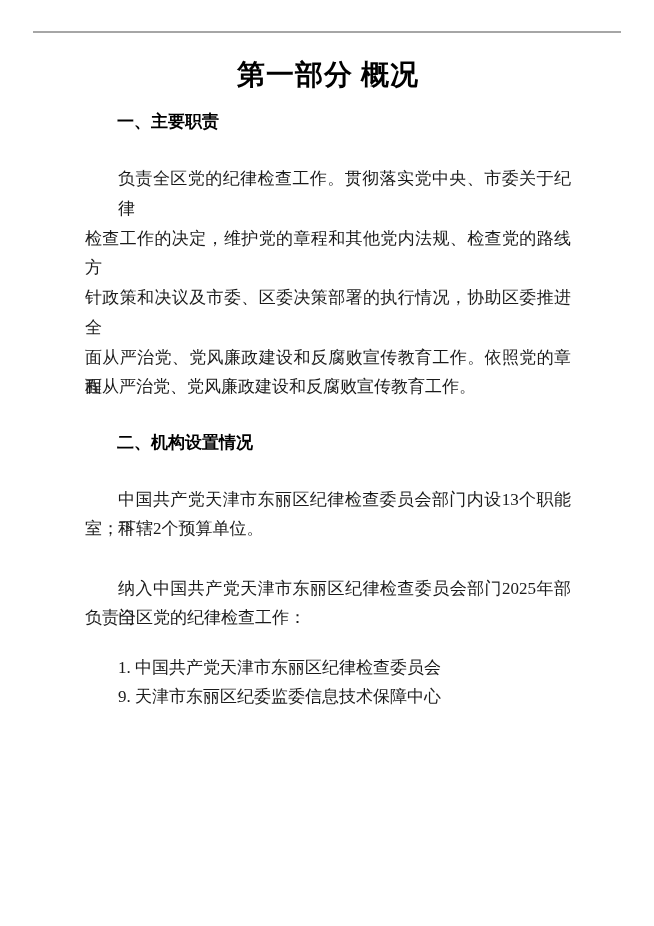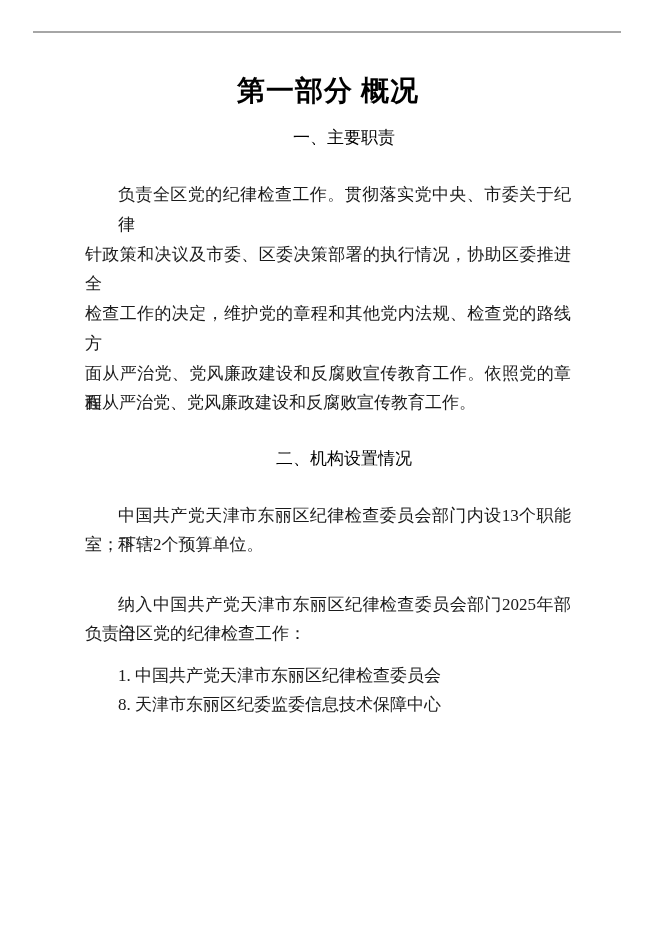--- a/index.html
+++ b/index.html
@@ -21,49 +21,48 @@
     position: absolute;
     left: 33px;
     top: 31px;
     width: 588px;
     height: 2px;
     background: #a6a6a6;
   }
   .content {
     position: absolute;
     left: 85px;
-    top: 16px;
+    top: 0;
     width: 486px;
   }
   .doc-title {
     margin-top: 58px;
     height: 34px;
     line-height: 34px;
     font-size: 28px;
     font-weight: bold;
     text-align: center;
     color: #000000;
     letter-spacing: 1px;
     font-family: "Liberation Serif", "DejaVu Serif", serif;
   }
   .heading {
     font-family: "Liberation Sans", "DejaVu Sans", sans-serif;
-    font-weight: normal;
+    font-weight: bold;
     font-size: 17px;
     color: #000000;
     line-height: 24px;
     padding-left: 32px;
-    text-align: center;
   }
   .h1 { margin-top: 18px; }
   .h2 { margin-top: 29px; }
   .para { margin-top: 20px; }
   .para2 { margin-top: 8px; }
   .para3 { margin-top: 0; }
-  .list { margin-top: 12px; }
+  .list { margin-top: 20px; }
   .bline {
     font-size: 17px;
     line-height: 29.5px;
     height: 29.5px;
     color: #1a1a1a;
     white-space: nowrap;
   }
   .jline {
     text-align: justify;
     text-align-last: justify;
@@ -84,37 +83,37 @@
   <div class="header-rule"></div>
 
   <div class="content">
 
     <div class="doc-title">第一部分 概况</div>
 
     <div class="heading h1">一、主要职责</div>
 
     <div class="para">
       <div class="bline jline indent">负责全区党的纪律检查工作。贯彻落实党中央、市委关于纪律</div>
+      <div class="bline jline">检查工作的决定，维护党的章程和其他党内法规、检查党的路线方</div>
       <div class="bline jline">针政策和决议及市委、区委决策部署的执行情况，协助区委推进全</div>
-      <div class="bline jline">检查工作的决定，维护党的章程和其他党内法规、检查党的路线方</div>
       <div class="bline jline">面从严治党、党风廉政建设和反腐败宣传教育工作。依照党的章程</div>
       <div class="bline lastline">面从严治党、党风廉政建设和反腐败宣传教育工作。</div>
     </div>
 
     <div class="heading h2">二、机构设置情况</div>
 
     <div class="para2">
       <div class="bline jline indent">中国共产党天津市东丽区纪律检查委员会部门内设13个职能科</div>
       <div class="bline lastline">室；下辖2个预算单位。</div>
     </div>
 
     <div class="para3">
       <div class="bline jline indent">纳入中国共产党天津市东丽区纪律检查委员会部门2025年部门</div>
       <div class="bline lastline">负责全区党的纪律检查工作：</div>
     </div>
 
     <div class="list">
       <div class="bline lastline indent">1. 中国共产党天津市东丽区纪律检查委员会</div>
-      <div class="bline lastline indent">8. 天津市东丽区纪委监委信息技术保障中心</div>
+      <div class="bline lastline indent">9. 天津市东丽区纪委监委信息技术保障中心</div>
     </div>
 
   </div>
 </div>
 
 </body></html>

